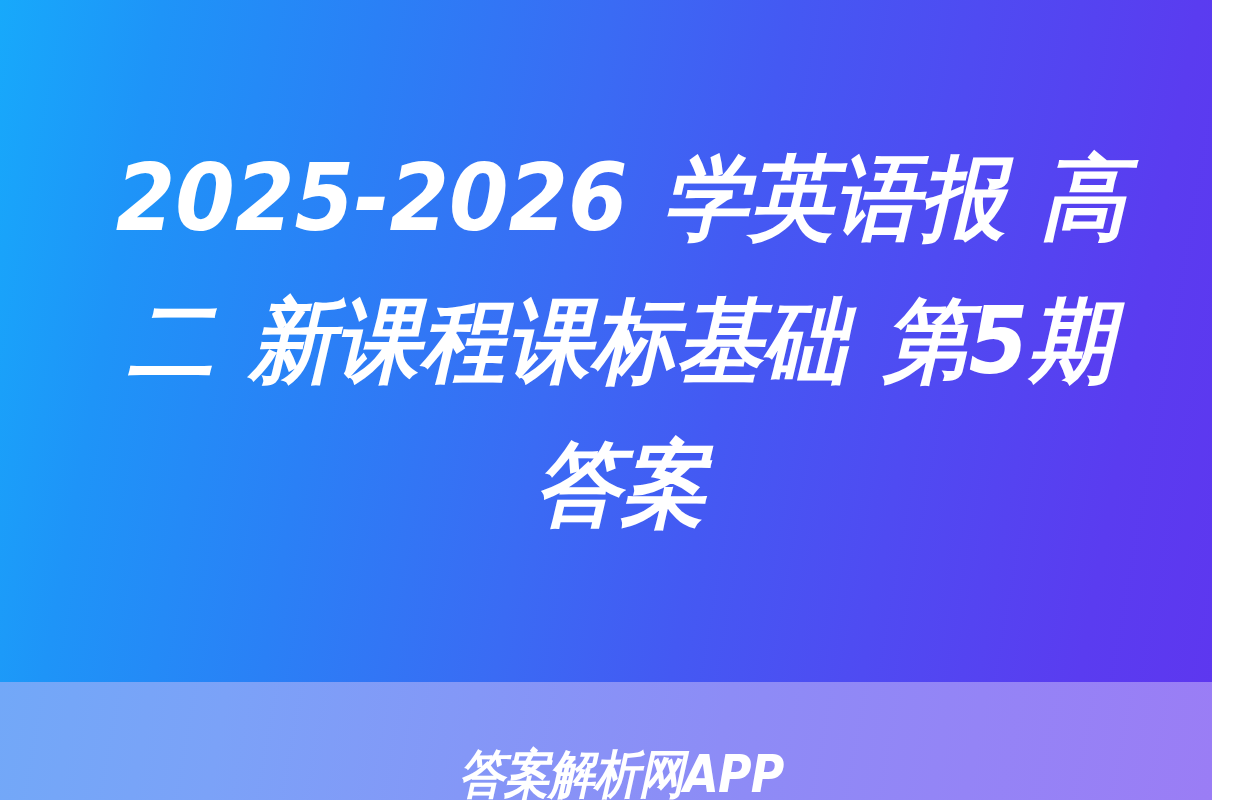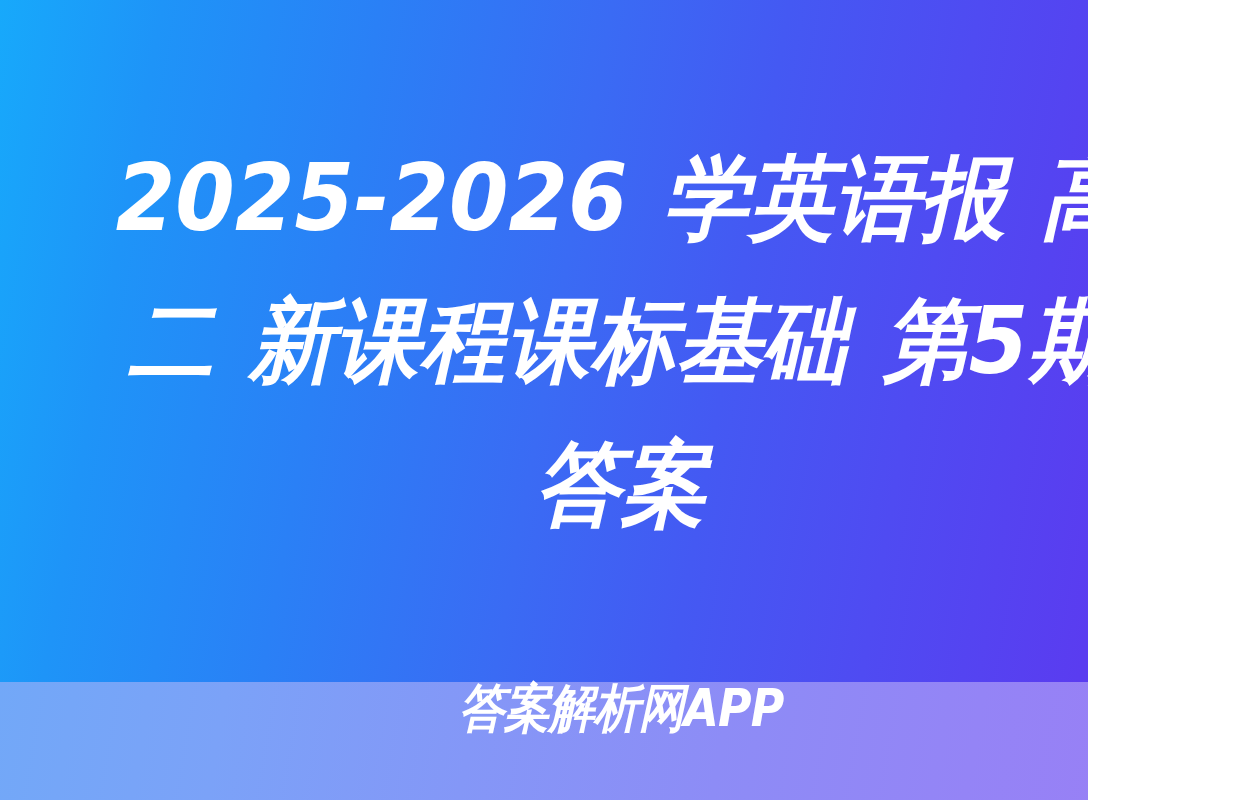--- a/index.html
+++ b/index.html
@@ -6,21 +6,21 @@
     margin: 0;
     padding: 0;
     background: #ffffff;
   }
   body {
     font-family: "Liberation Sans", sans-serif;
   }
 
   .poster {
     position: relative;
-    width: 1088px;
+    width: 1212px;
     height: 800px;
     overflow: hidden;
     box-sizing: border-box;
   }
 
   
   .hero {
     position: absolute;
     left: 0;
     top: 0;
@@ -76,21 +76,21 @@
     width: 1242px;
     height: 118px;
     background: linear-gradient(100deg,
                 #72a8f8 0%,
                 #7ba2f8 18%,
                 #8497f7 38%,
                 #8d8cf6 58%,
                 #9484f6 78%,
                 #9b7cf5 100%);
     display: flex;
-    align-items: flex-start;
+    align-items: flex-end;
     justify-content: center;
   }
 
   .footer-text {
     margin: 0;
     color: #ffffff;
     font-family: "DejaVu Sans", "Liberation Sans", sans-serif;
     font-size: 52px;
     line-height: 1;
     font-weight: 700;

